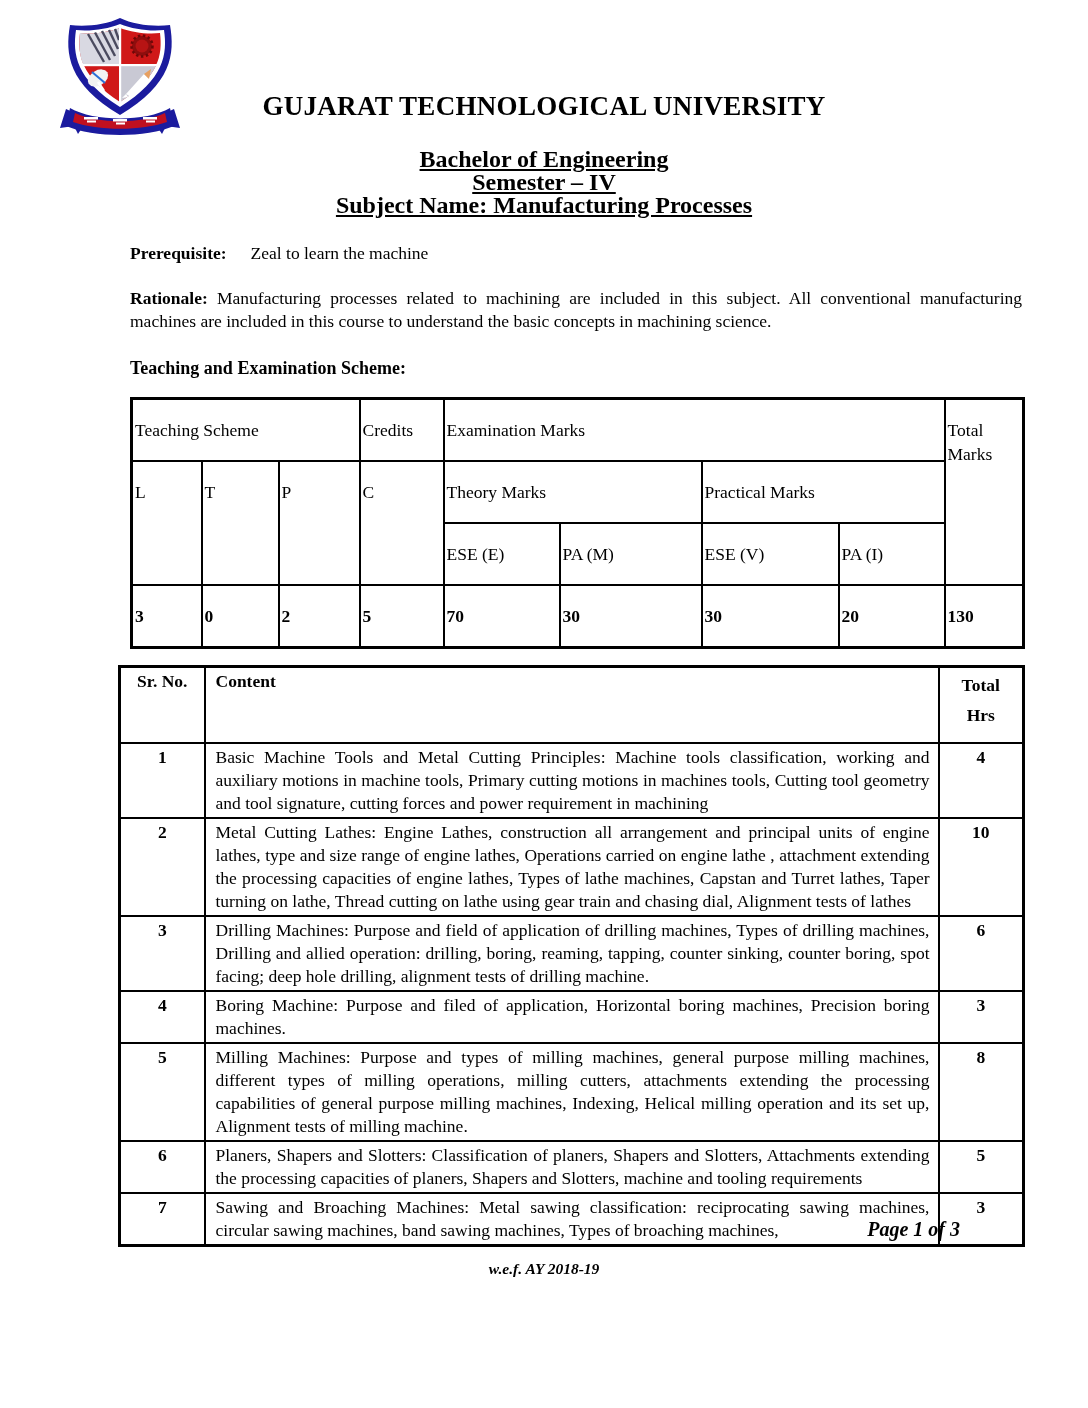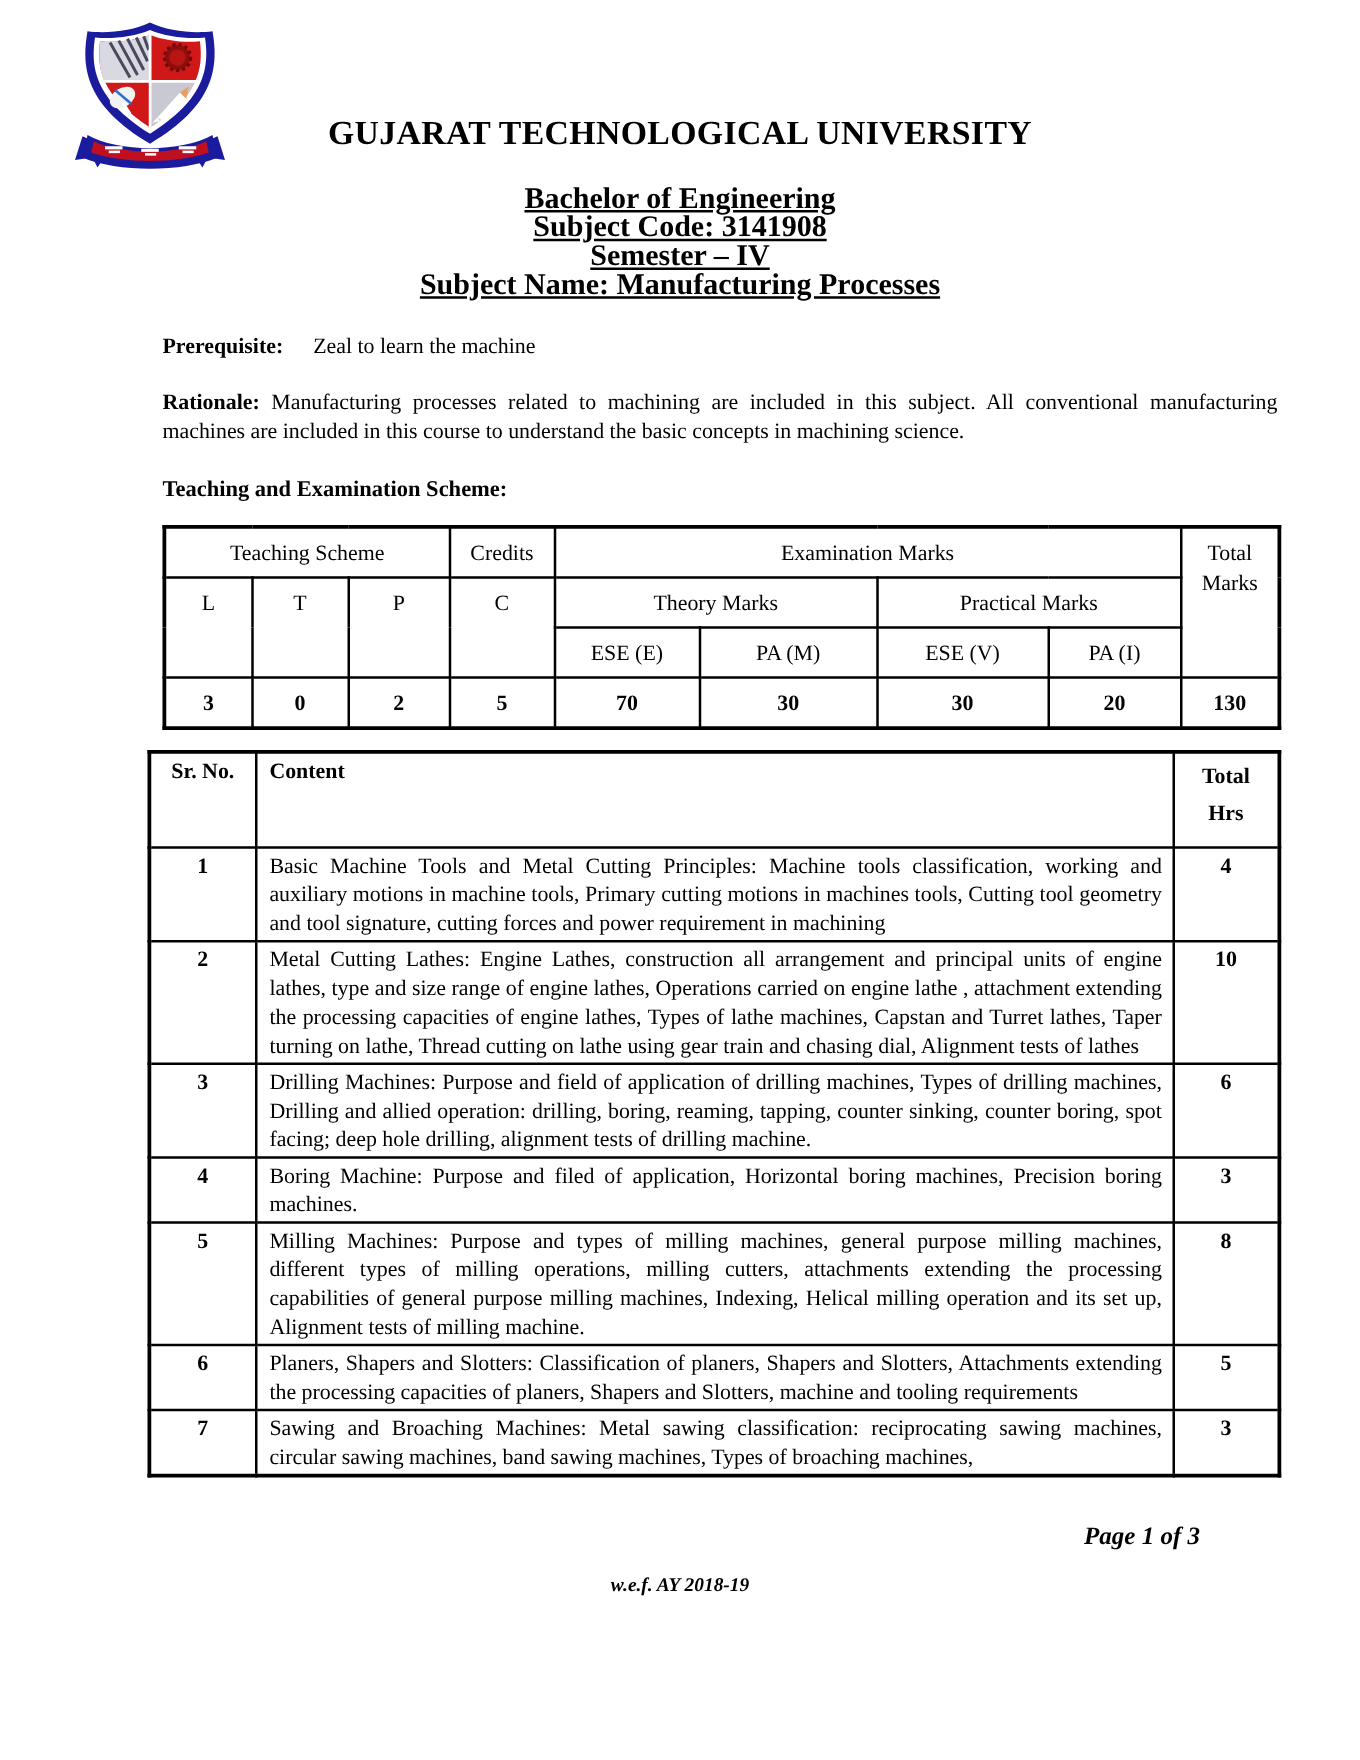--- a/index.html
+++ b/index.html
@@ -24,22 +24,22 @@
   .line-type { margin: 22px 0 0 0; }
   .line-prereq { margin: 25px 0 0 0; }
   .prereq-value { margin-left: 24px; }
   .rationale { margin: 22px 0 0 0; text-align: justify; }
   .scheme-heading { margin: 24px 0 0 0; font-size: 18px; font-weight: bold; }
   table.scheme {
     margin-top: 17px; border-collapse: collapse; table-layout: fixed;
     width: 892px; border: 3px solid #000; font-size: 17.5px;
   }
   table.scheme td {
-    border: 2px solid #000; text-align: center; vertical-align: top;
-    padding: 7px 2px; line-height: 24px; height: 25px;
+    border: 2px solid #000; vertical-align: top;
+    padding: 18px 2px; line-height: 24px; height: 25px;
   }
   table.scheme tr.data-row td { font-weight: bold; }
   .content-heading { margin: 38px 0 0 0; font-size: 18px; font-weight: bold; }
   table.content {
     margin-top: 16px; margin-left: -12px; border-collapse: collapse;
     table-layout: fixed; width: 904px; border: 3px solid #000; font-size: 17.5px;
   }
   table.content td {
     border: 2px solid #000; vertical-align: top; line-height: 23px; padding: 2px 7px;
   }
@@ -110,21 +110,20 @@
         <rect x="85" y="101" width="14" height="2.5"></rect>
         <rect x="88" y="104.5" width="9" height="2"></rect>
       </g>
     </svg>
   </div>
 
   <div class="doc-header">
     <h1 class="title">GUJARAT TECHNOLOGICAL UNIVERSITY</h1>
     <div class="subtitle">
       <div>Bachelor of Engineering</div>
-      <div>Subject Code: 3141908</div>
       <div>Semester – IV</div>
       <div>Subject Name: Manufacturing Processes</div>
     </div>
   </div>
 
   <div class="main">
 
 
     <p class="line-prereq"><span class="b">Prerequisite:</span><span class="prereq-value">Zeal to learn the machine</span></p>
 

